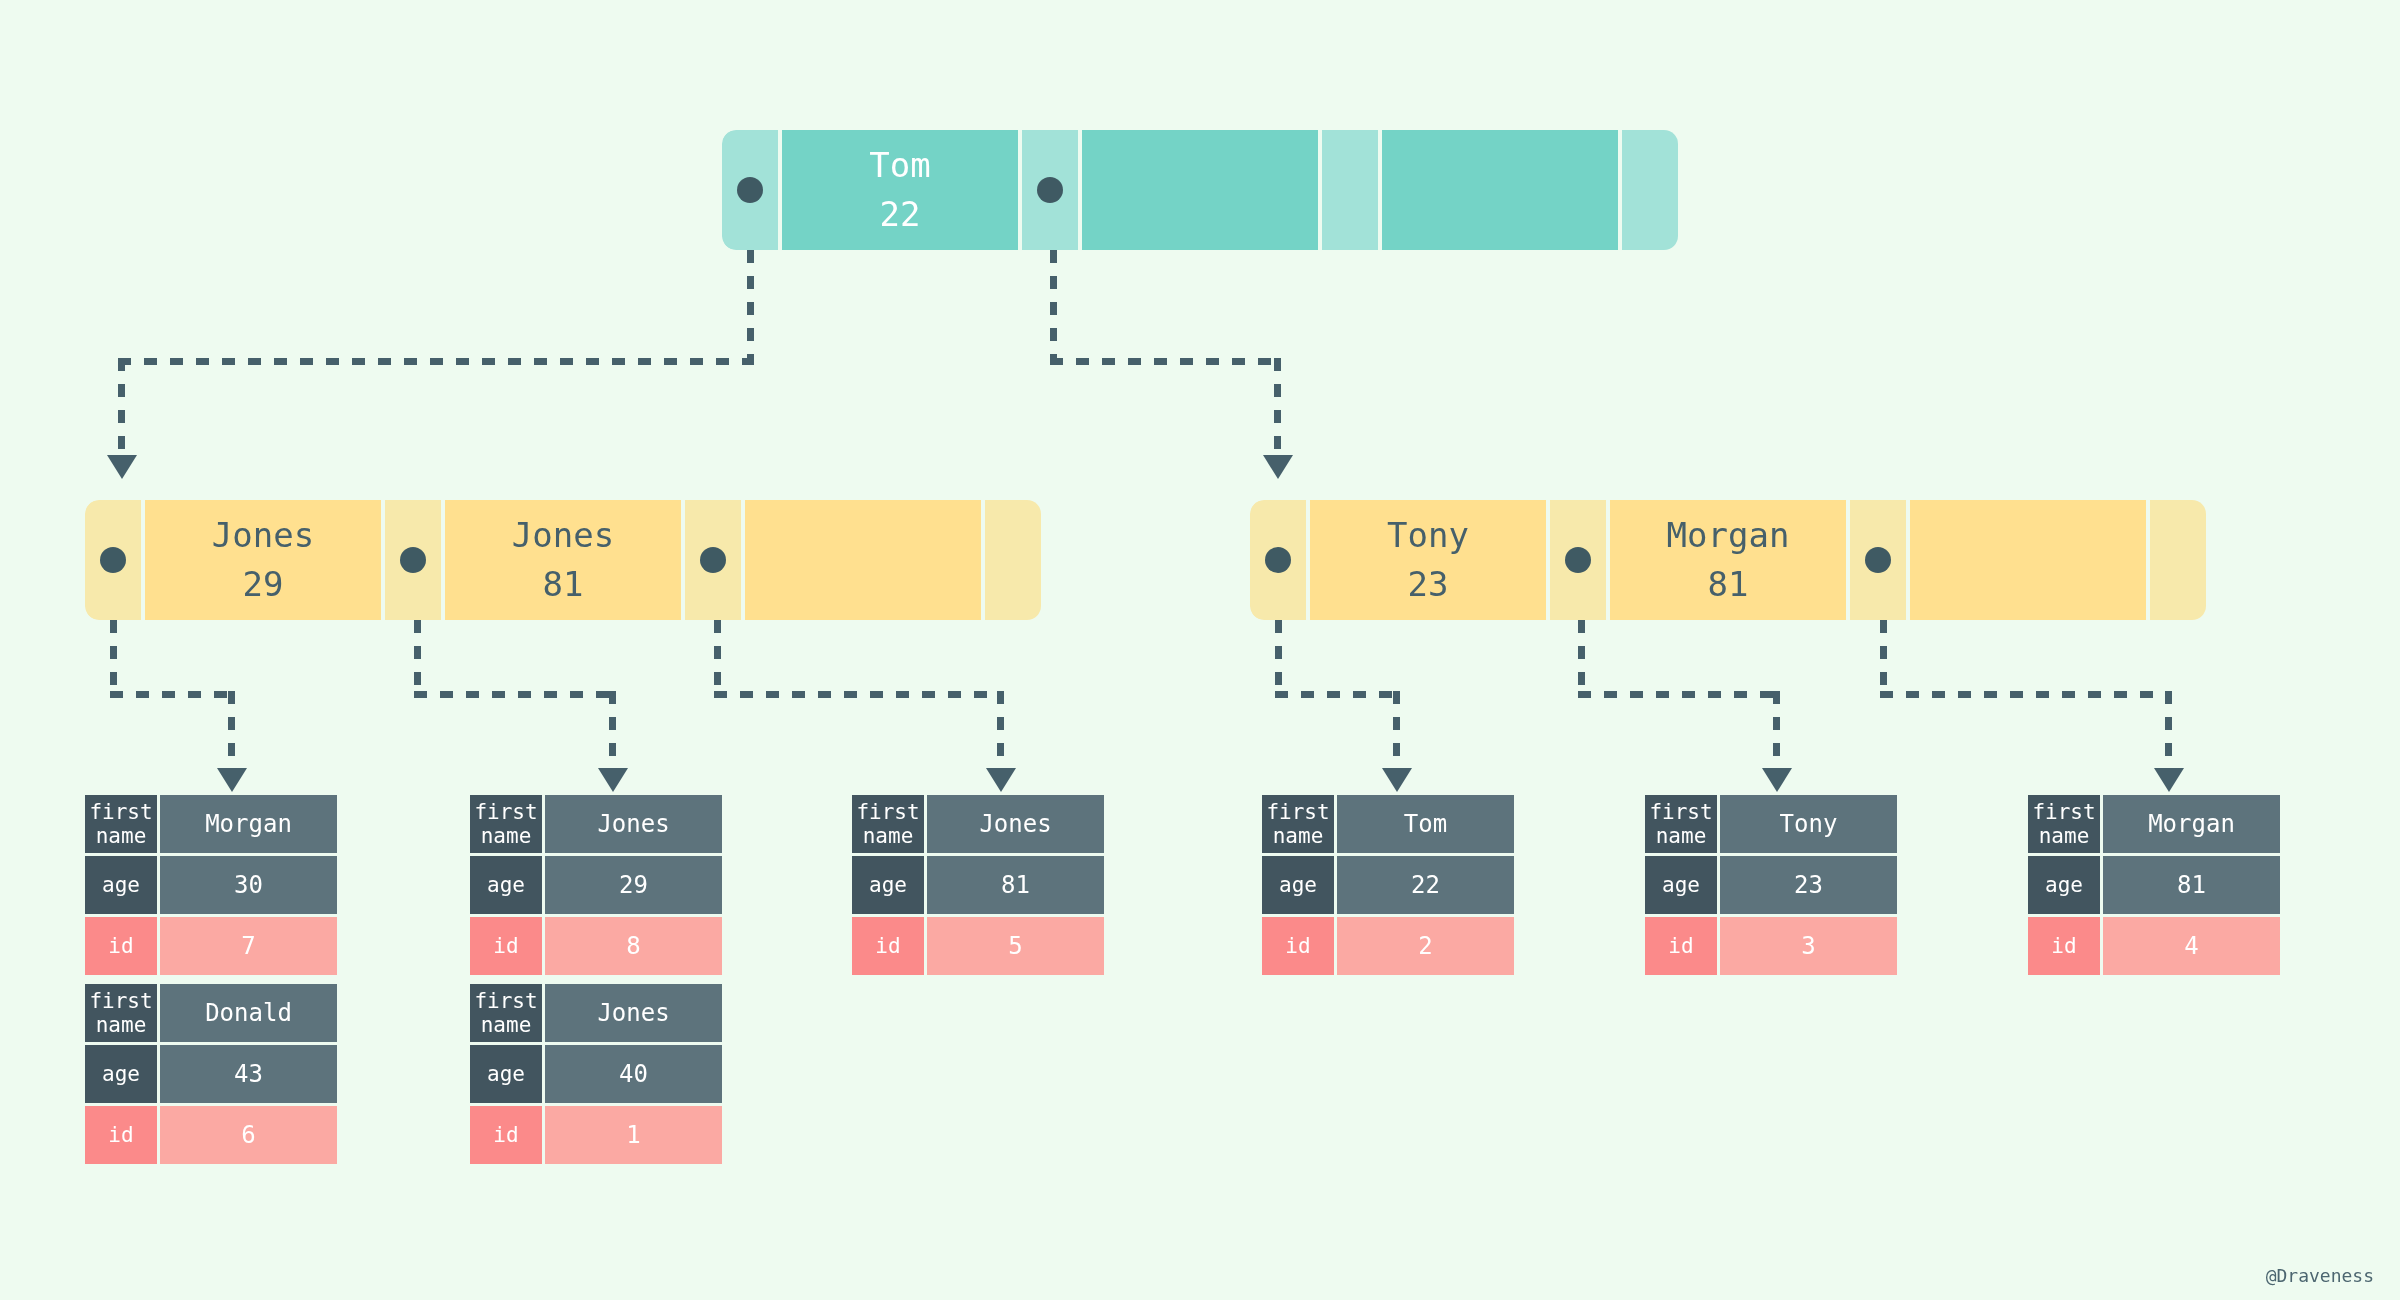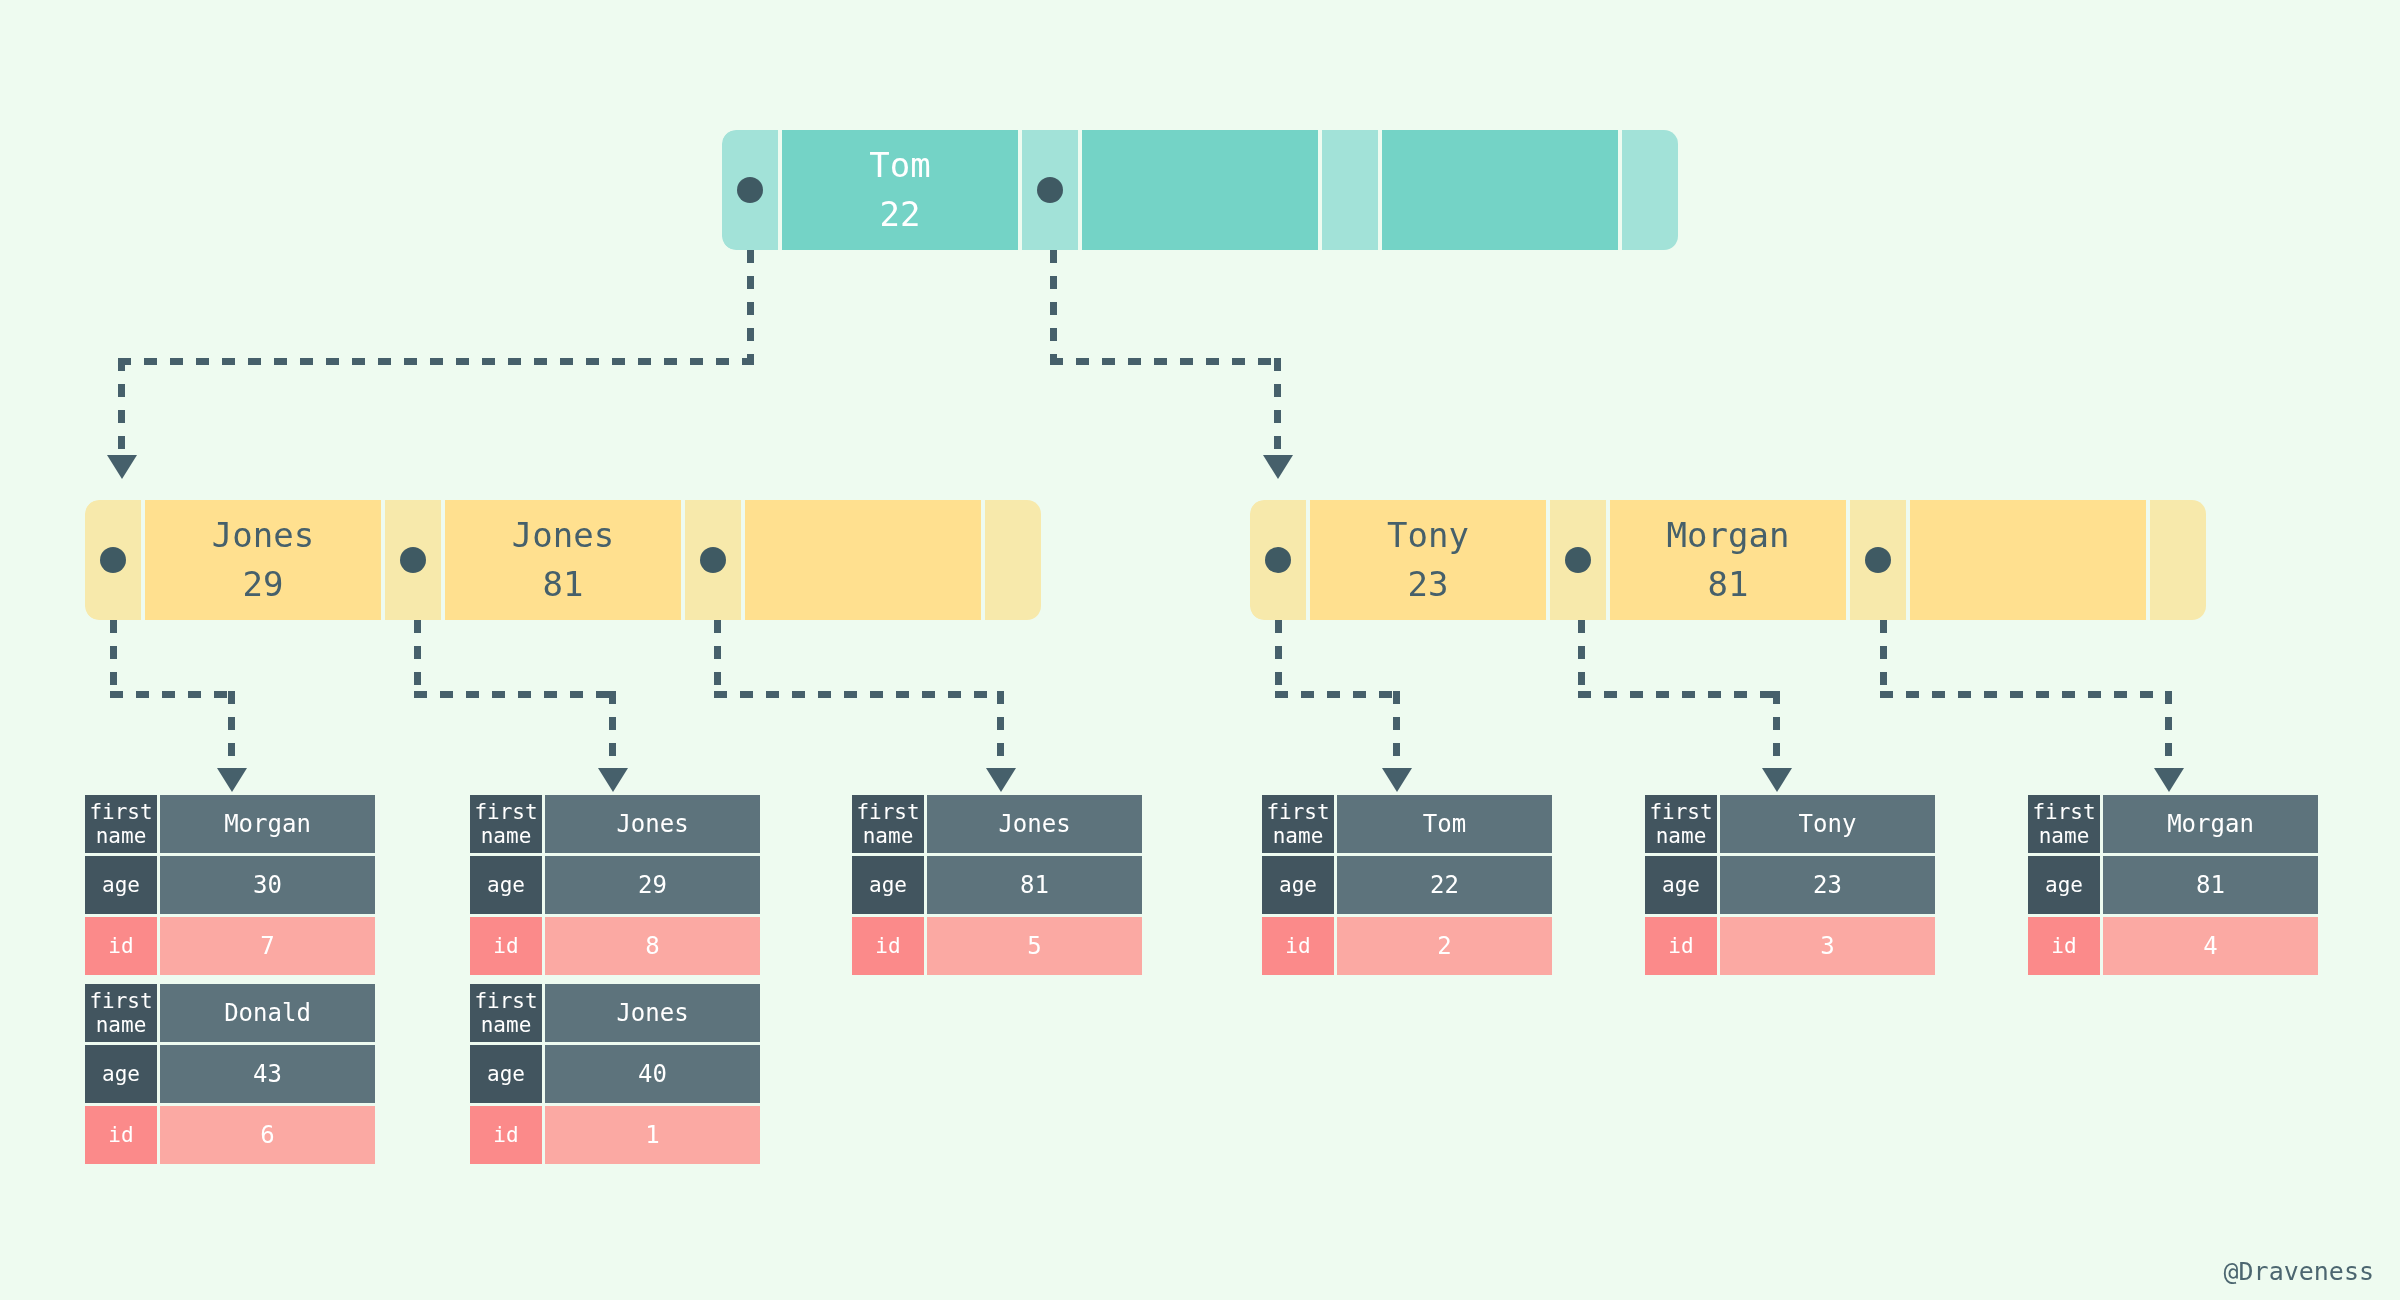--- a/index.html
+++ b/index.html
@@ -47,21 +47,21 @@
   .root .ptr{background:#a2e2d8;}
   .root .key{background:#74d3c6;}
   .root .key span{color:#ffffff;font-size:34px;}
 
   
   .inner .ptr{background:#f7e9ab;}
   .inner .key{background:#ffe08f;}
   .inner .key span{color:#46606b;font-size:34px;}
 
   
-  .leaf{position:absolute;width:290px;text-align:right;}
+  .leaf{position:absolute;width:252px;text-align:right;}
   .lrow{display:flex;height:58px;margin-bottom:3px;}
   .lrow.sep{margin-bottom:9px;}
   .lkey{
     width:72px;
     display:flex;flex-direction:column;
     align-items:center;justify-content:center;
     font-size:21px;line-height:1.15;
     color:#ffffff;
     background:#42555f;
     margin-right:3px;
@@ -82,21 +82,21 @@
     repeating-linear-gradient(to right,#46606b 0 13px,transparent 13px 26px);}
   .arrowhead{
     position:absolute;width:0;height:0;
     border-left:15px solid transparent;
     border-right:15px solid transparent;
     border-top:24px solid #46606b;
   }
 
   .watermark{
     position:absolute;right:26px;bottom:14px;
-    font-size:25px;color:#4c6670;
+    font-size:18px;color:#4c6670;
     font-family:"DejaVu Sans Mono","Liberation Mono",monospace;
   }
 </style>
 </head>
 <body>
 
 <div id="stage">
 
   <div class="bnode root" style="left:722px;top:130px;width:960px;">
     <div class="cell ptr" style="border-radius:14px 0 0 14px;">

